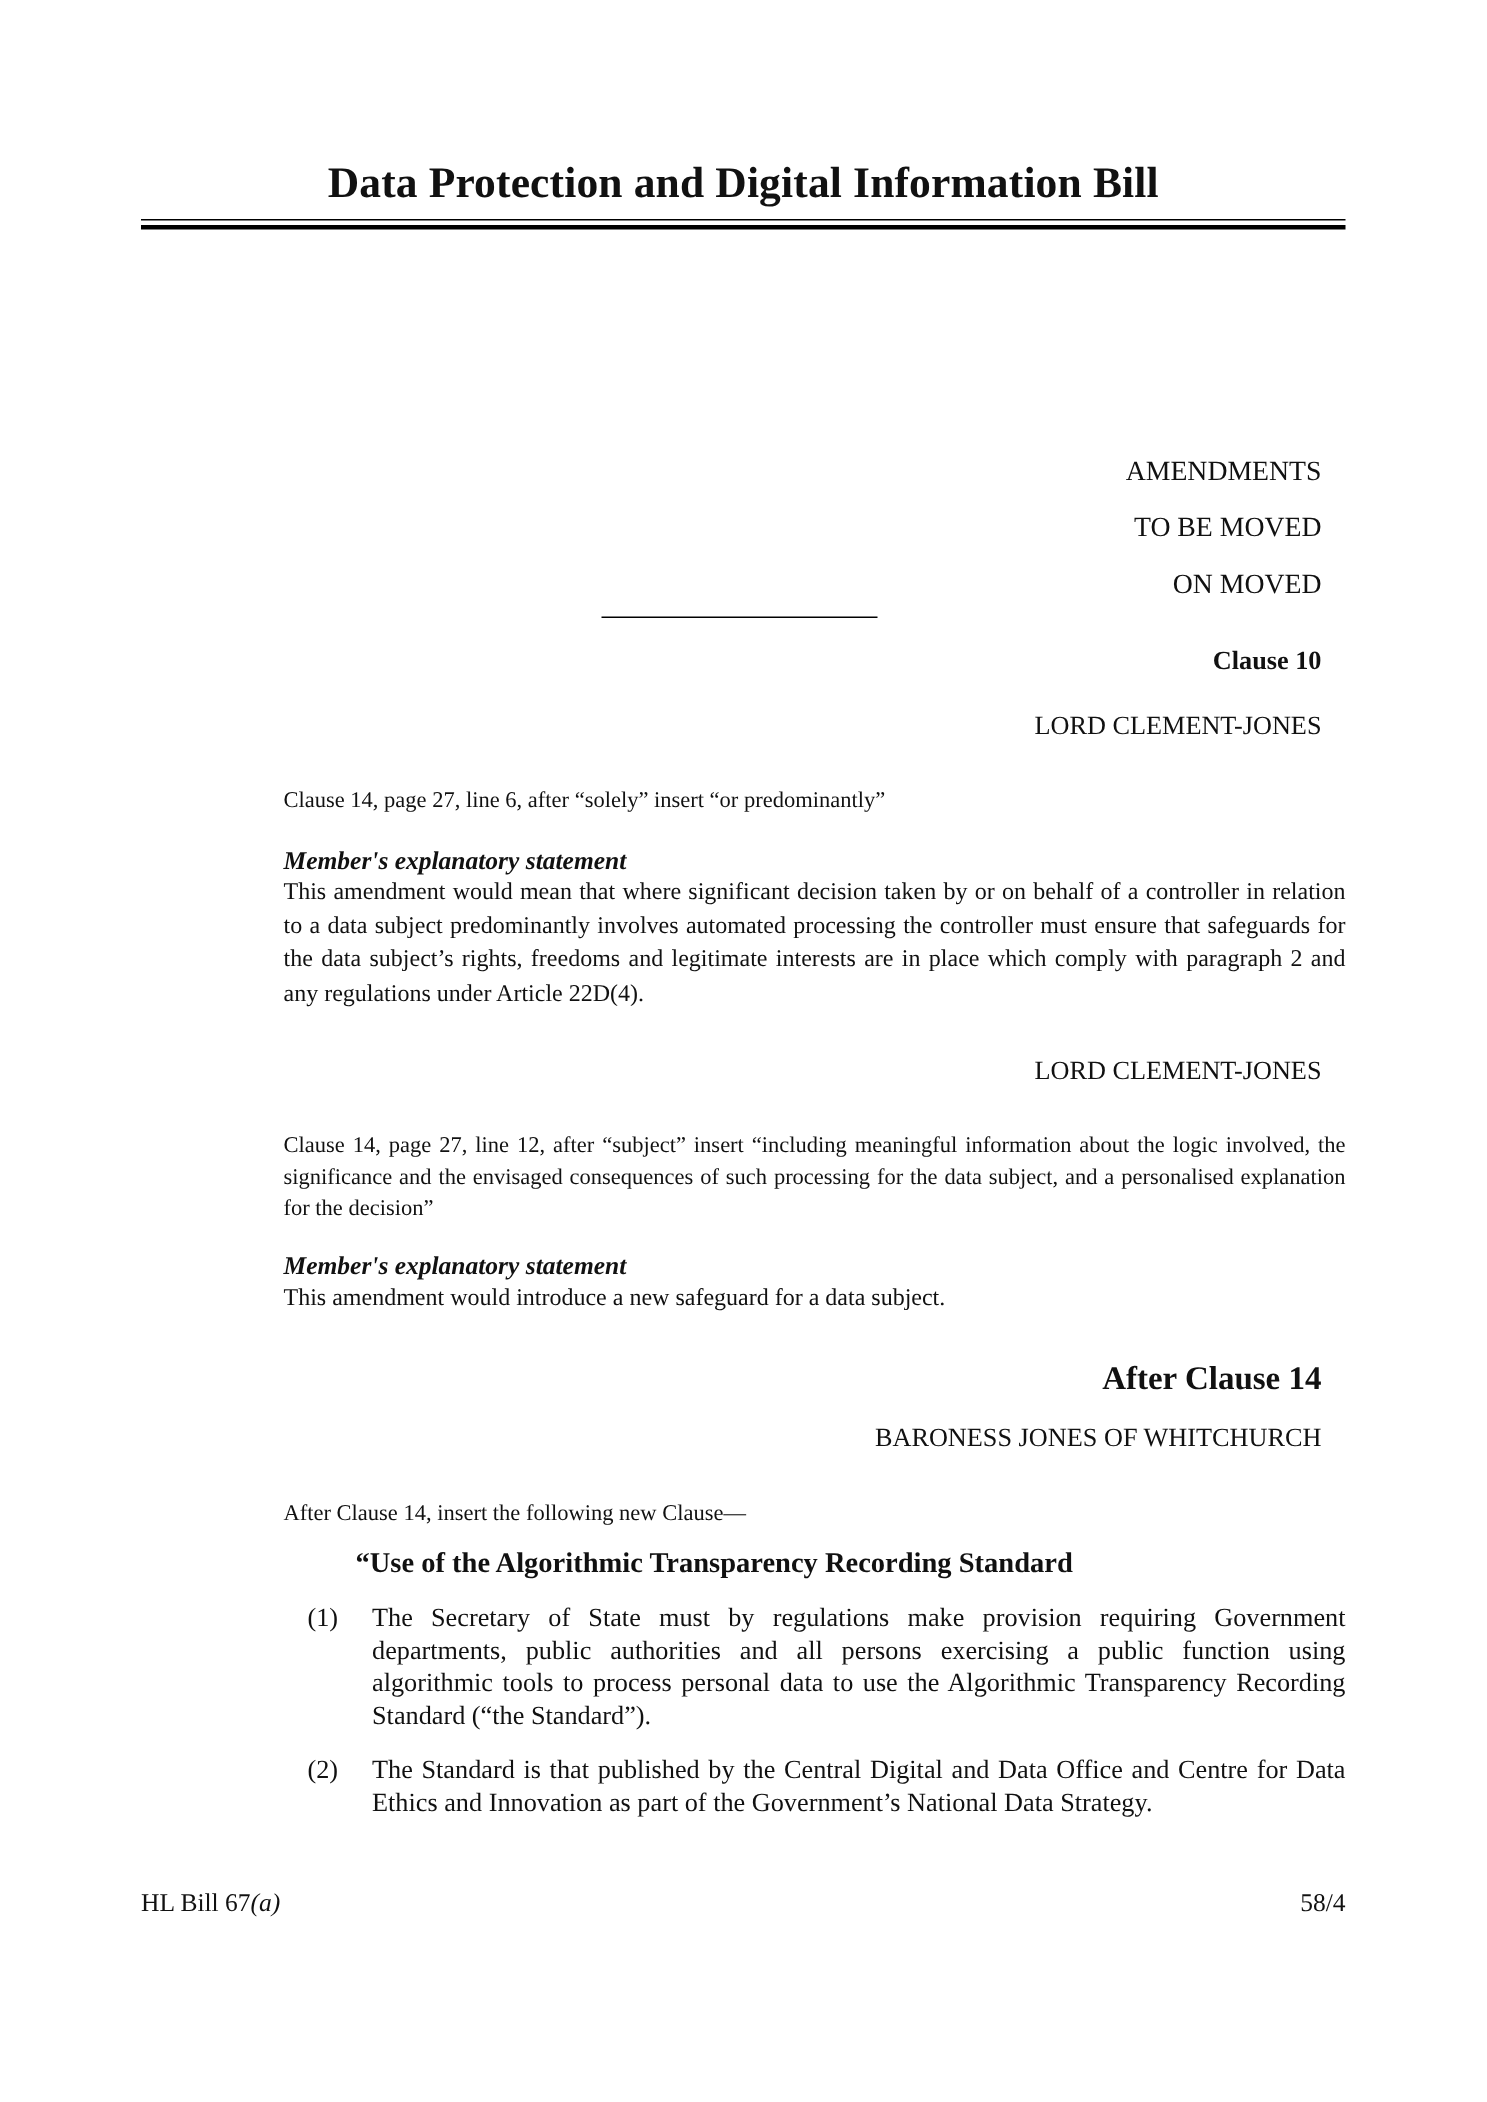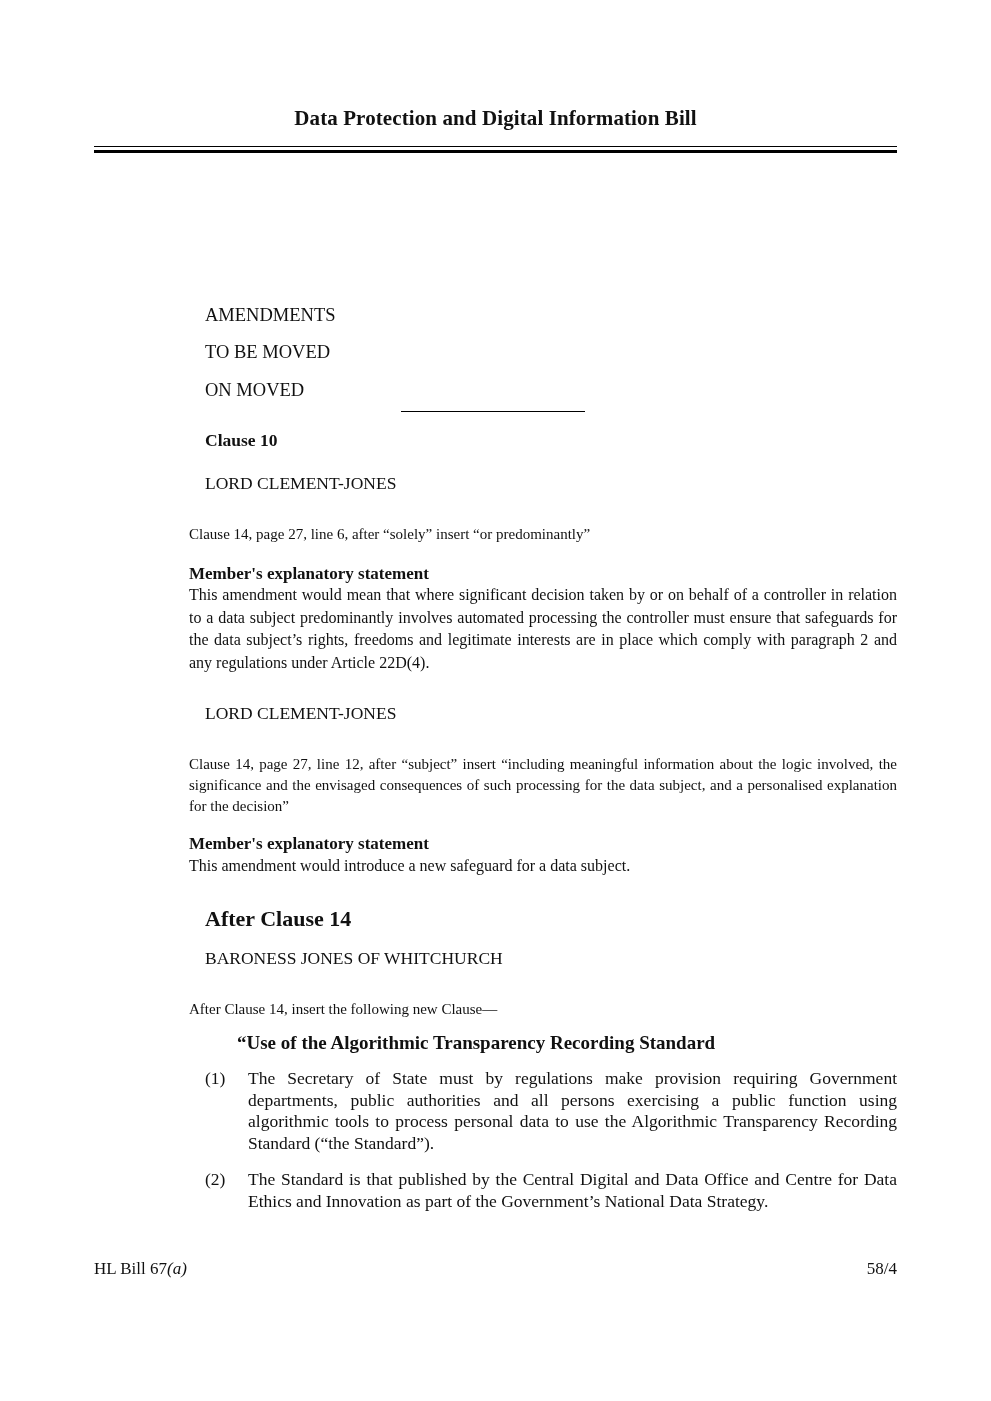--- a/index.html
+++ b/index.html
@@ -14,21 +14,21 @@
       font-family: "Liberation Serif", "DejaVu Serif", serif;
       color: #111111;
       overflow: hidden;
     }
     .title {
       position: absolute;
       left: 94px;
       width: 803px;
       top: 106px;
       text-align: center;
-      font-size: 21px;
+      font-size: 29px;
       font-weight: bold;
       letter-spacing: 0.1px;
     }
     .title-rule-thin {
       position: absolute;
       left: 94px;
       width: 803px;
       top: 146px;
       height: 0;
       border-top: 1.5px solid #000;
@@ -36,23 +36,23 @@
     .title-rule-thick {
       position: absolute;
       left: 94px;
       width: 803px;
       top: 150px;
       height: 0;
       border-top: 3px solid #000;
     }
     .center {
       position: absolute;
-      left: 205px;
+      left: 173px;
       width: 708px;
-      text-align: left;
+      text-align: right;
       font-size: 18px;
     }
     .amend-head { font-size: 18.5px; }
     .amend-rule {
       position: absolute;
       left: 401px;
       width: 184px;
       top: 411px;
       border-top: 1px solid #000;
     }
@@ -64,20 +64,21 @@
       font-size: 15px;
       line-height: 21px;
       text-align: justify;
     }
     .expl-title {
       position: absolute;
       left: 189px;
       width: 708px;
       font-size: 17px;
       font-weight: bold;
+      font-style: italic;
       line-height: 22px;
     }
     .expl-body {
       position: absolute;
       left: 189px;
       width: 708px;
       font-size: 16px;
       line-height: 22.5px;
       text-align: justify;
     }

